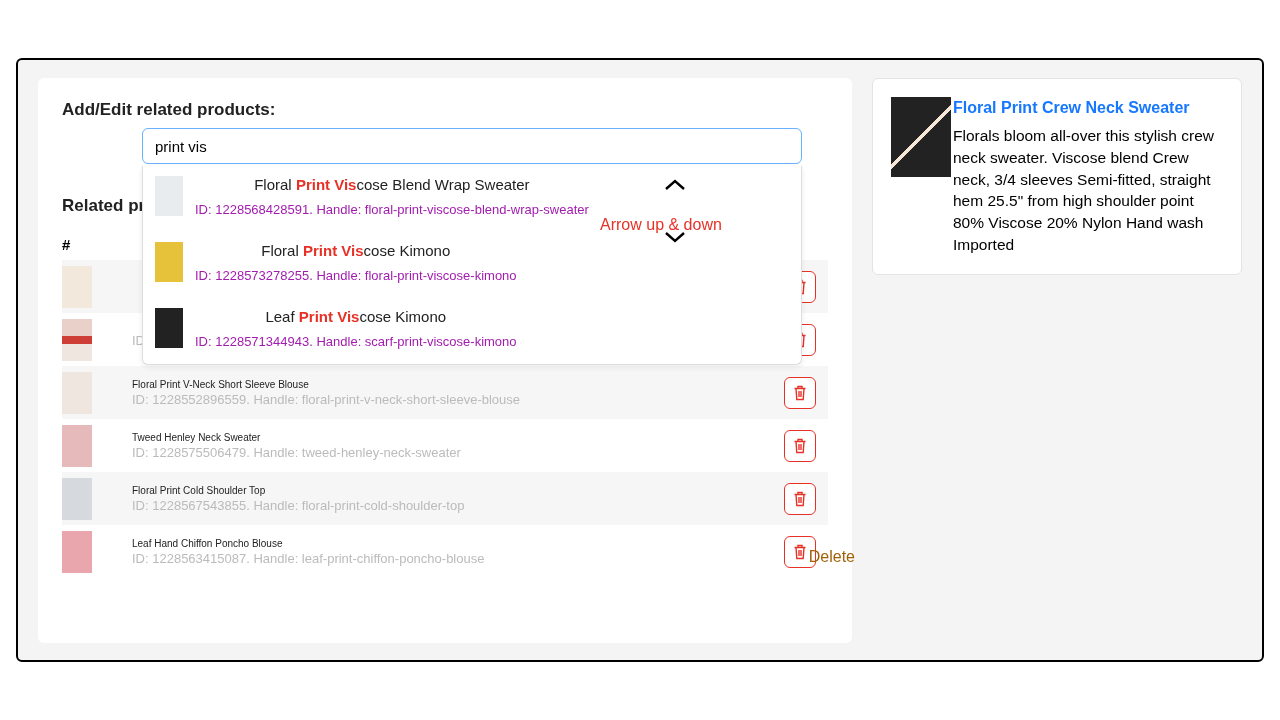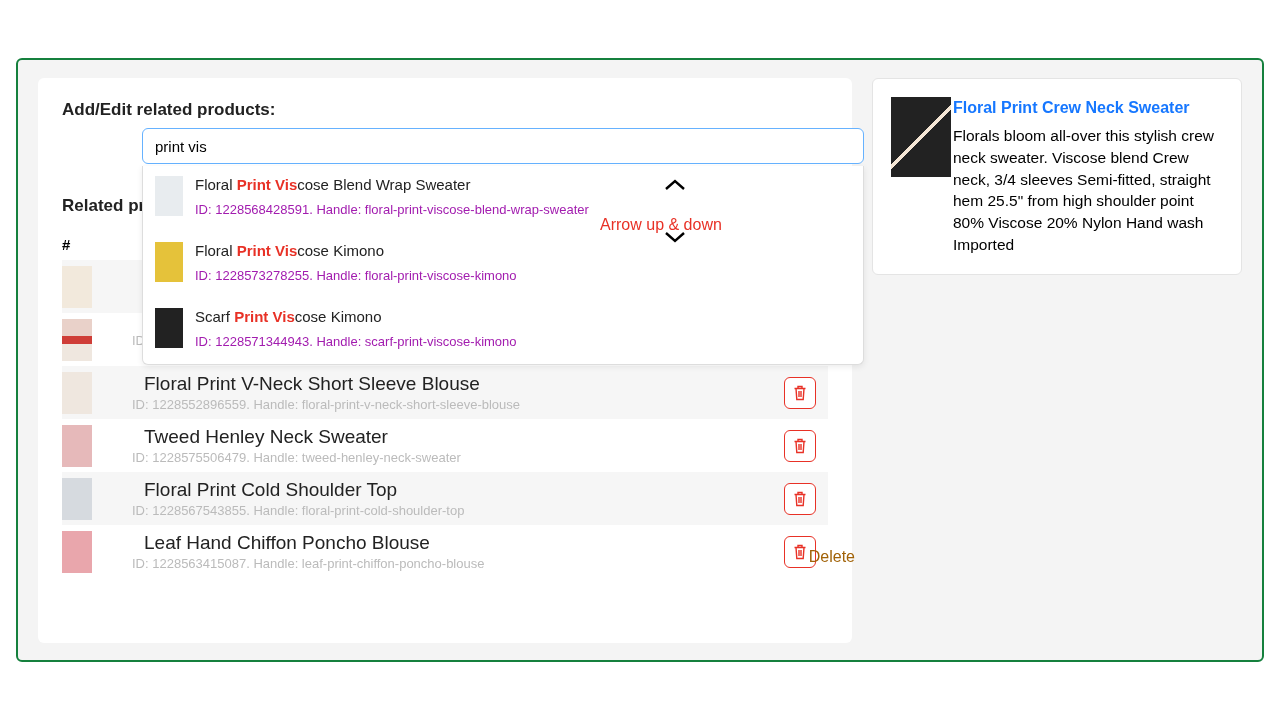--- a/index.html
+++ b/index.html
@@ -9,21 +9,21 @@
     width: 1280px;
     height: 720px;
     overflow: hidden;
   }
   .frame {
     position: absolute;
     left: 16px;
     top: 58px;
     width: 1248px;
     height: 604px;
-    border: 2px solid #15803d;
+    border: 2px solid #000000;
     border-radius: 6px;
     background: #f4f4f4;
     padding: 18px 20px;
   }
   .main-panel {
     position: absolute;
     left: 20px;
     top: 18px;
     width: 814px;
     height: 565px;
@@ -46,21 +46,21 @@
   .side-thumb {
     width: 60px; height: 80px;
     background: linear-gradient(135deg,#222 0%,#222 48%,#f5e6d5 48%,#f5e6d5 52%,#222 52%,#222 100%);
     flex: 0 0 60px;
   }
   .side-copy { flex: 1; font-size: 15.5px; line-height: 1.4; }
   .side-title { color: #1677ff; font-weight: 600; margin-bottom: 6px; font-size: 16px; }
 
   .heading { font-size: 17px; font-weight: 600; color: #222; margin-bottom: 10px; }
 
-  .search-wrap { position: absolute; left: 104px; top: 50px; width: 722px; z-index: 30; }
+  .search-wrap { position: absolute; left: 104px; top: 50px; width: 660px; z-index: 30; }
   .search-input {
     width: 100%; height: 36px;
     border: 1px solid #66b2ff;
     border-radius: 6px;
     padding: 0 12px;
     font-size: 15px;
     outline: none;
   }
 
   .dropdown {
@@ -68,38 +68,38 @@
     top: 38px; left: 0;
     width: 100%;
     background: #fff;
     border: 1px solid #ddd;
     border-top: none;
     border-radius: 0 0 6px 6px;
     box-shadow: 0 2px 6px rgba(0,0,0,0.08);
   }
   .dd-item { display:flex; align-items:flex-start; gap:12px; padding:10px 12px 14px; }
   .dd-thumb { width:28px; height:40px; background:#ddd; flex:0 0 28px; }
-  .dd-text { font-size:15px; line-height:1.25; }
+  .dd-text { font-size:15px; line-height:1.25;text-align:center; }
   .dd-title { color:#222; }
   .dd-title .hl { color:#e83126; font-weight:600; }
   .dd-meta { color:#a21caf; font-size:13px; margin-top:7px; }
 
   .ann { position:absolute; z-index:40; color:#e83126; font-size:16px; }
   .chev { width:24px; height:14px; stroke:#000; stroke-width:2.4; fill:none; }
 
   .subheading { position:absolute; left:24px; top:118px; font-size:17px; font-weight:600; color:#222; }
   .hash { position:absolute; left:24px; top:158px; font-size:15px; font-weight:600; }
   .action-col { position:absolute; left:705px; top:158px; font-size:15px; font-weight:600; }
 
   .rows { position:absolute; left:24px; top:182px; width:766px; }
   .row { display:flex; align-items:center; height:53px; padding:0 12px 0 0; }
   .row.alt { background:#f6f6f6; }
   .row-thumb { width:30px; height:42px; background:#e8e2dc; margin-right:40px; flex:0 0 30px; }
   .row-body { flex:1; }
-  .row-title { font-size:19px; color:#222;margin-left:12px; }
+  .row-title { font-size:10px; color:#222; }
   .row-meta { font-size:13px; color:#bbb; margin-top:2px; }
   .trash-btn {
     width:32px; height:32px;
     border:1px solid #e83126; border-radius:6px;
     background:#fff; display:flex; align-items:center; justify-content:center;
     cursor:pointer;
   }
   .trash-icon { width:14px; height:16px; }
   .trash-icon path, .trash-icon rect { stroke:#e83126; stroke-width:1.4; fill:none; }
 
@@ -127,21 +127,21 @@
         <div class="dd-item">
           <div class="dd-thumb" style="background:#e5c23a;"></div>
           <div class="dd-text">
             <div class="dd-title"><span>Floral </span><span class="hl">Print Vis</span><span>cose Kimono</span></div>
             <div class="dd-meta">ID: 1228573278255. Handle: floral-print-viscose-kimono</div>
           </div>
         </div>
         <div class="dd-item">
           <div class="dd-thumb" style="background:#222;"></div>
           <div class="dd-text">
-            <div class="dd-title"><span>Scarf </span><span class="hl">Print Vis</span><span>cose Kimono</span></div>
+            <div class="dd-title"><span>Leaf </span><span class="hl">Print Vis</span><span>cose Kimono</span></div>
             <div class="dd-meta">ID: 1228571344943. Handle: scarf-print-viscose-kimono</div>
           </div>
         </div>
       </div>
     </div>
 
     <div class="ann" style="left:625px; top:100px;">
       <svg class="chev" viewBox="0 0 24 14">
           <polyline points="3,11 12,3 21,11"></polyline>
         </svg>

